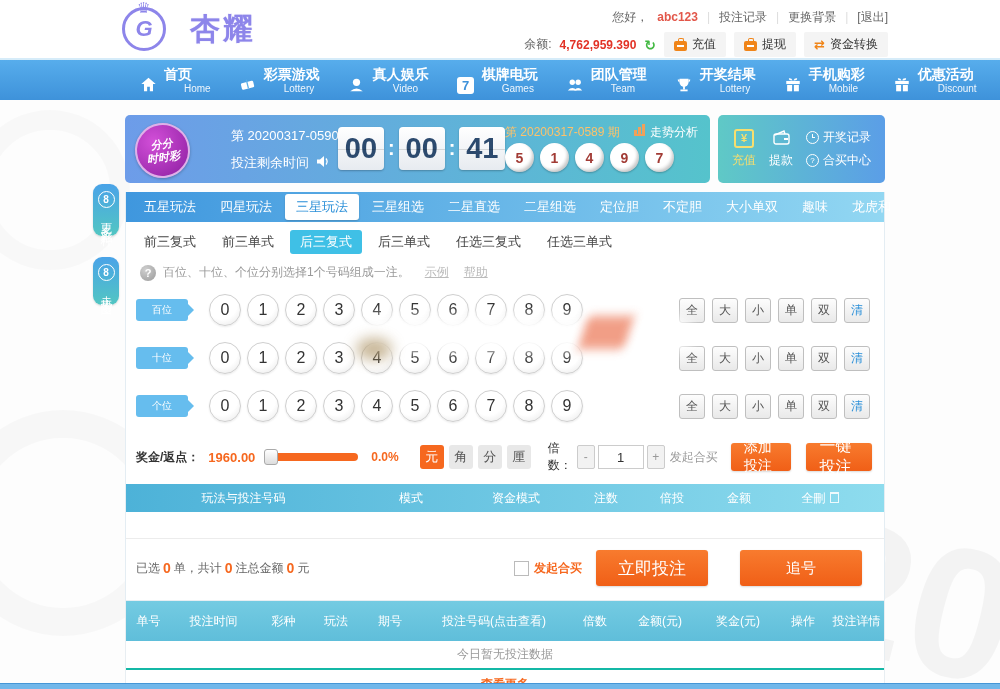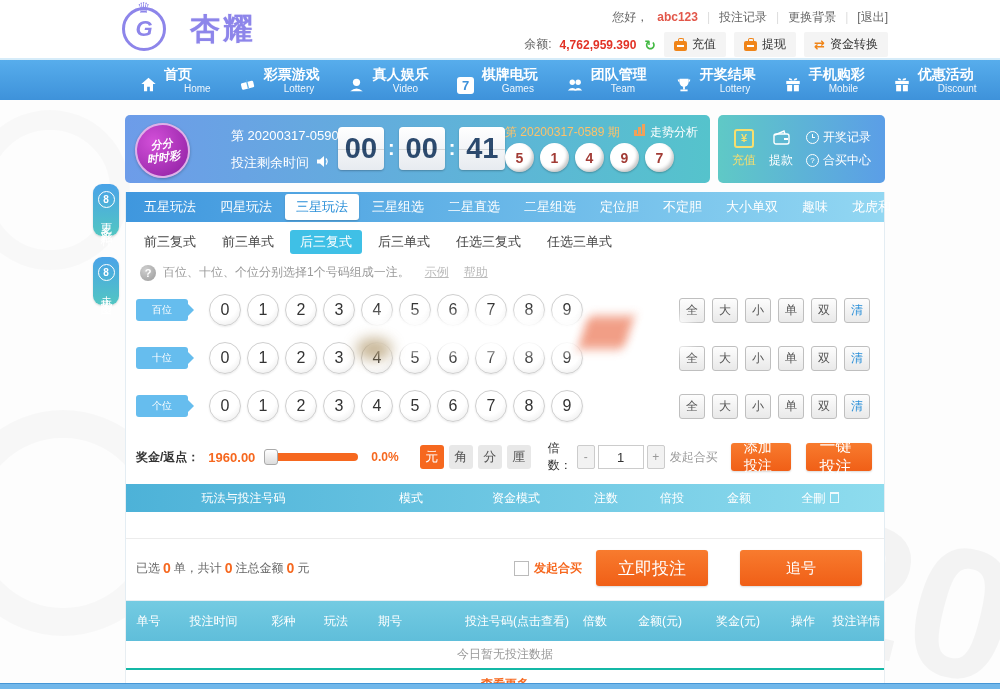--- a/index.html
+++ b/index.html
@@ -193,21 +193,21 @@
   
   .history{position:absolute;left:125px;top:600px;width:760px;background:#fff;border:1px solid #e8eef2;
     box-sizing:border-box;font-size:12px;z-index:2;}
   .hist-head{height:40px;background:linear-gradient(180deg,#74cbe2,#5fbeda);display:flex;align-items:center;color:#fff;}
   .hist-head .cell{text-align:center;flex:none;white-space:nowrap;}
   .hist-head .cell:nth-child(1){width:45px;}
   .hist-head .cell:nth-child(2){width:85px;}
   .hist-head .cell:nth-child(3){width:55px;}
   .hist-head .cell:nth-child(4){width:50px;}
   .hist-head .cell:nth-child(5){width:58px;}
-  .hist-head .cell:nth-child(6){width:150px;text-align:right;}
+  .hist-head .cell:nth-child(6){width:150px;}
   .hist-head .cell:nth-child(7){width:52px;}
   .hist-head .cell:nth-child(8){width:78px;}
   .hist-head .cell:nth-child(9){width:78px;}
   .hist-head .cell:nth-child(10){width:52px;}
   .hist-head .cell:nth-child(11){flex:1;}
   .hist-empty{height:27px;line-height:27px;text-align:center;color:#999;border-bottom:2px solid #14b8a6;}
   .hist-more{height:29px;line-height:29px;text-align:center;}
   .more-link{color:#f6681f;text-decoration:underline;cursor:pointer;font-weight:bold;}
 
   .footer-bar{position:absolute;left:0;bottom:0;width:1000px;height:5px;background:#71b7ea;border-top:1px solid #4596d6;z-index:3;}

